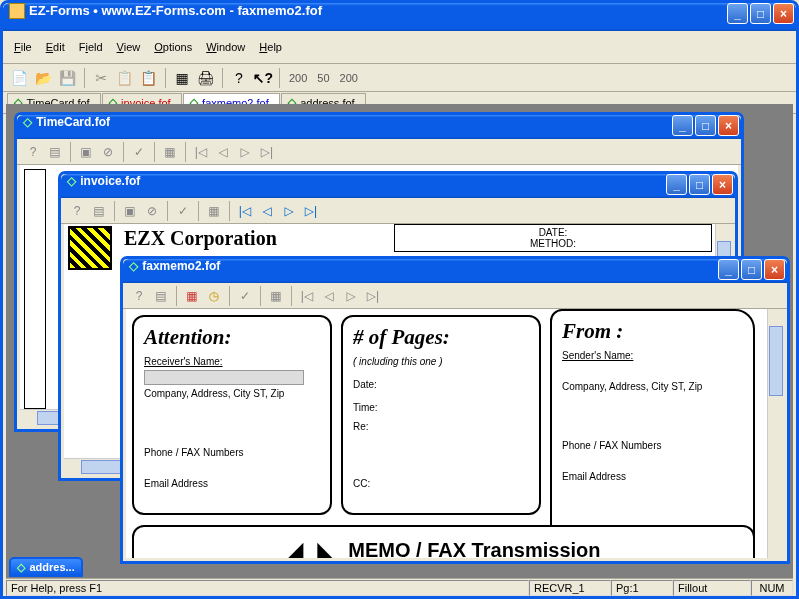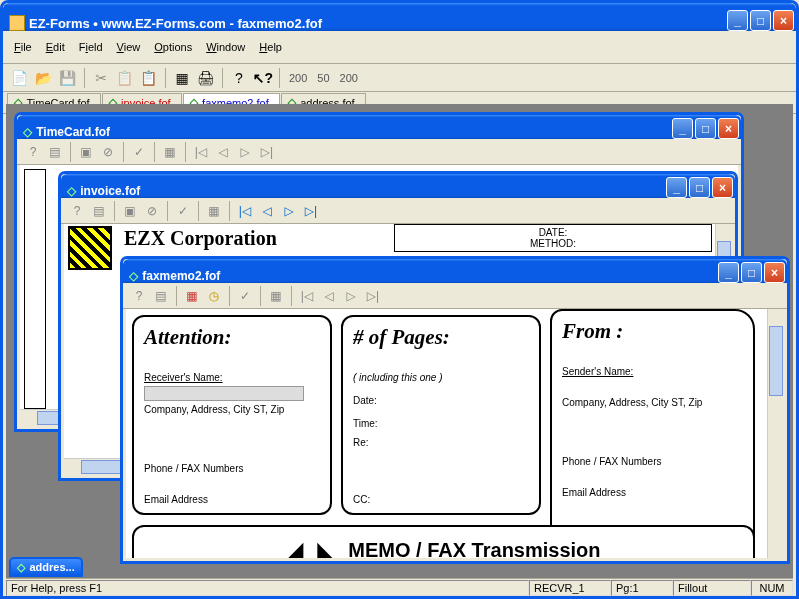--- a/index.html
+++ b/index.html
@@ -1,18 +1,18 @@
 <!DOCTYPE html>
 <html><head>
 <meta charset="utf-8">
 <style>
 *{box-sizing:border-box;margin:0;padding:0;}
 body{font-family:Tahoma,Arial,sans-serif;font-size:11px;background:#ece9d8;width:799px;height:599px;overflow:hidden;position:relative;}
 .main-window{width:799px;height:599px;border:3px solid #0a5ce6;border-radius:8px 8px 0 0;background:#ece9d8;position:relative;overflow:hidden;}
-.titlebar{height:28px;background:linear-gradient(to bottom,#3c8cff 0%,#0a5ce6 10%,#0a5ce6 90%,#084cc0 100%);display:flex;align-items:flex-end;padding:0 2px;color:#fff;font-weight:bold;font-size:13px;border-radius:6px 6px 0 0;}
+.titlebar{height:28px;background:linear-gradient(to bottom,#3c8cff 0%,#0a5ce6 10%,#0a5ce6 90%,#084cc0 100%);display:flex;align-items:flex-start;padding:0 2px;color:#fff;font-weight:bold;font-size:13px;border-radius:6px 6px 0 0;}
 .titlebar .icon{width:16px;height:16px;background:#fc6;border:1px solid #a80;margin:0 4px;}
 .winbtns{margin-left:auto;display:flex;gap:2px;}
 .winbtn{width:21px;height:21px;border:1px solid #fff;border-radius:3px;display:flex;align-items:center;justify-content:center;font-weight:bold;color:#fff;font-size:12px;}
 .winbtn.min,.winbtn.max{background:linear-gradient(#6ba3f0,#2c6bd0);}
 .winbtn.close{background:linear-gradient(#f08050,#d04020);}
 .menubar{height:20px;background:#ece9d8;display:flex;align-items:center;padding:16px 4px;border-bottom:1px solid #aca899;}
 .menuitem{padding:2px 7px;cursor:default;}
 .menuitem u{text-decoration:underline;}
 .toolbar{height:28px;background:#ece9d8;border-bottom:1px solid #aca899;display:flex;align-items:center;padding:0 6px;gap:2px;}
 .tbtn{width:22px;height:22px;display:flex;align-items:center;justify-content:center;font-size:14px;cursor:default;}
@@ -25,21 +25,21 @@
 .mdi{position:absolute;top:101px;left:3px;right:3px;bottom:18px;background:#7f7f7f;overflow:hidden;}
 .child{position:absolute;background:#ece9d8;border:3px solid #0a5ce6;border-radius:7px 7px 0 0;}
 .child .titlebar{height:24px;font-size:12px;}
 .ctoolbar{height:26px;background:#ece9d8;border-bottom:1px solid #aca899;display:flex;align-items:center;padding:0 6px;gap:2px;}
 .ctbtn{width:20px;height:20px;display:flex;align-items:center;justify-content:center;font-size:12px;color:#888;}
 .content{position:absolute;top:50px;left:3px;right:3px;bottom:3px;background:#fff;overflow:auto;}
 .statusbar{position:absolute;bottom:0;left:3px;right:3px;height:18px;background:#ece9d8;border-top:1px solid #aca899;display:flex;align-items:center;font-size:11px;}
 .statcell{border:1px inset #ddd;height:16px;padding:0 4px;display:flex;align-items:center;}
 
 .faxbox{border:2px solid #000;border-radius:12px;padding:8px 10px;position:absolute;background:#fff;}
-.faxhead{font-family:'Times New Roman',serif;font-style:italic;font-weight:bold;font-size:21px;margin-bottom:22px;}
+.faxhead{font-family:'Times New Roman',serif;font-style:italic;font-weight:bold;font-size:21px;margin-bottom:6px;}
 .faxlabel{font-size:10px;margin:3px 0;}
 .faxinput{width:160px;height:15px;background:#ddd;border:1px solid #999;}
 
 .invlabel{font-size:10px;border:1px solid #000;padding:1px 2px;background:#fff;}
 .scrollbar-v{position:absolute;right:0;top:0;bottom:0;width:17px;background:#ece9d8;border-left:1px solid #ccc;}
 .scrollbar-v .thumb{background:#c0d4f0;border:1px solid #7a96df;position:absolute;left:1px;right:1px;}
 .scrollbar-h{position:absolute;left:0;right:0;bottom:0;height:17px;background:#ece9d8;border-top:1px solid #ccc;}
 .minitab{position:absolute;bottom:1px;left:3px;height:20px;border:2px solid #0a5ce6;border-radius:5px 5px 0 0;background:linear-gradient(#3c8cff,#0a5ce6);color:#fff;display:flex;align-items:center;padding:0 6px;font-size:11px;font-weight:bold;gap:4px;}
 </style>
 </head>

